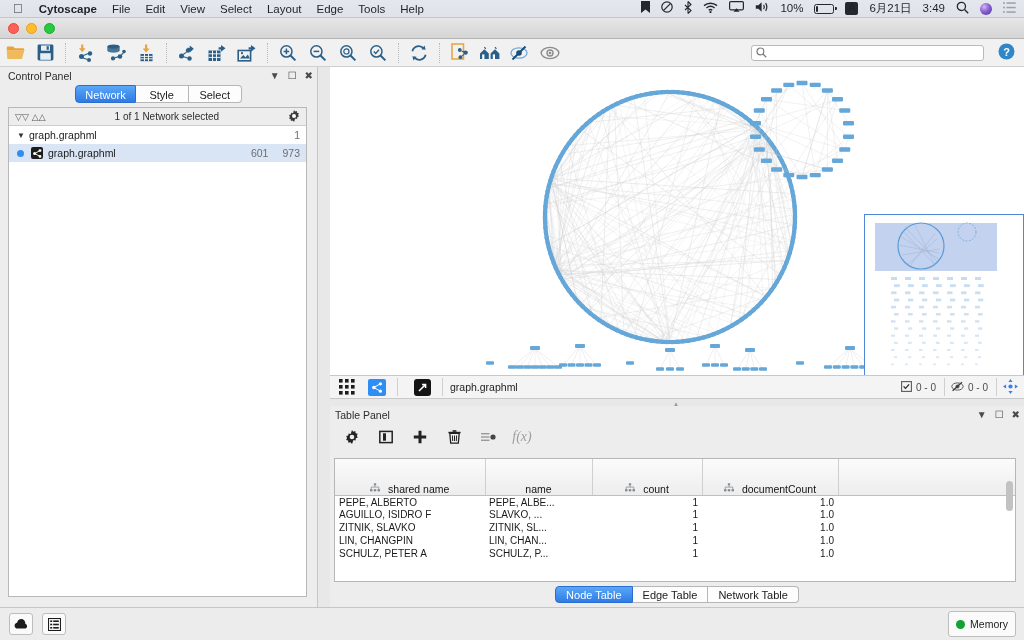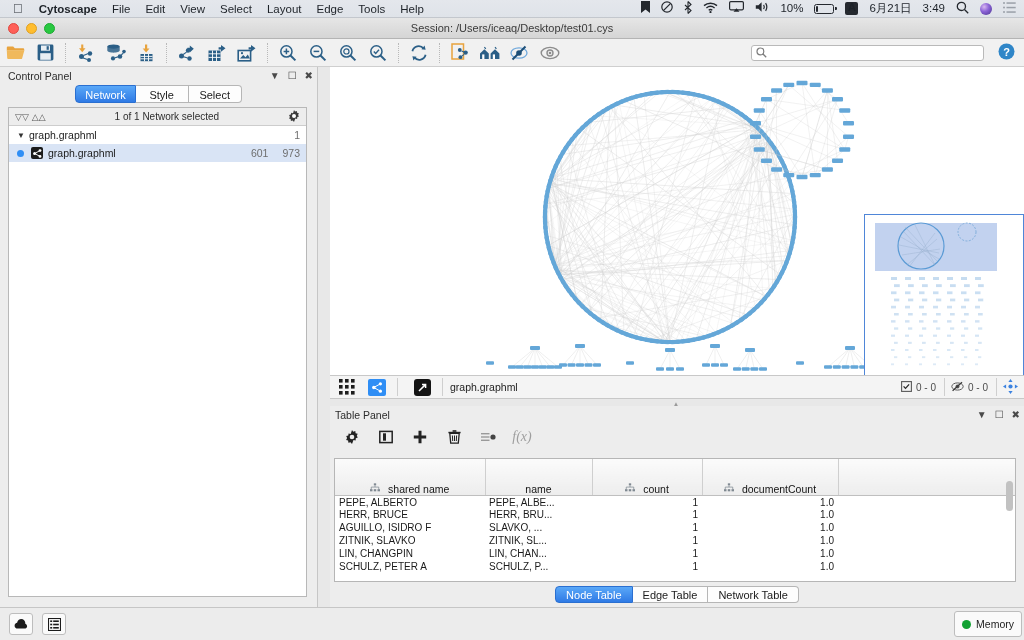--- a/index.html
+++ b/index.html
@@ -212,21 +212,21 @@
     position: absolute; left: 0; bottom: 0; width: 1024px; height: 33px;
     background: #ececec; border-top: 1px solid #c6c6c6;
     display: flex; align-items: center;
   }
   .sb-btn {
     width: 24px; height: 22px; margin-left: 9px; background: #fafafa;
     border: 1px solid #bdbdbd; border-radius: 3px;
     display: flex; align-items: center; justify-content: center;
   }
   .sb-mem {
-    margin-left: auto; margin-right: 2px; height: 20px; padding: 12px 7px;
+    margin-left: auto; margin-right: 8px; height: 20px; padding: 12px 7px;
     background: #fafafa; border: 1px solid #bdbdbd; border-radius: 3px;
     display: flex; align-items: center; gap: 5px; font-size: 10.5px; color: #1c1c1c;
   }
   .memdot { width: 9px; height: 9px; border-radius: 50%; background: #12a132; }
 </style>
 </head>
 <body>
 
 <div id="app">
 
@@ -308,21 +308,20 @@
       </span>
     </div>
   </div>
 
   <div class="titlebar">
     <div class="lights">
       <span class="light l-red"></span>
       <span class="light l-yel"></span>
       <span class="light l-grn"></span>
     </div>
-    <div class="win-title">Session: /Users/iceaq/Desktop/test01.cys</div>
   </div>
 
   <div class="toolbar">
     <div class="tb-group">
       <div class="tbtn">
         <svg width="19" height="17" viewBox="0 0 19 17">
             <path d="M0.8 3.4a1 1 0 0 1 1-1h5.4l1.6 1.9h8.4a1 1 0 0 1 1 1v1.3H0.8z" fill="#e8a33d"></path>
             <path d="M0.8 6.2h17.6l-2.3 8.2a1 1 0 0 1-1 .7H2.2a1 1 0 0 1-1-.8z" fill="#f0b95c"></path>
           </svg>
       </div>
@@ -1405,27 +1404,20 @@
         </thead>
         <tbody id="tbody">
             <tr>
               <td>PEPE, ALBERTO</td>
               <td>PEPE, ALBE...</td>
               <td class="num">1</td>
               <td class="num">1.0</td>
               <td></td>
             </tr>
             <tr>
-              <td>HERR, BRUCE</td>
-              <td>HERR, BRU...</td>
-              <td class="num">1</td>
-              <td class="num">1.0</td>
-              <td></td>
-            </tr>
-            <tr>
               <td>AGUILLO, ISIDRO F</td>
               <td>SLAVKO, ...</td>
               <td class="num">1</td>
               <td class="num">1.0</td>
               <td></td>
             </tr>
             <tr>
               <td>ZITNIK, SLAVKO</td>
               <td>ZITNIK, SL...</td>
               <td class="num">1</td>

